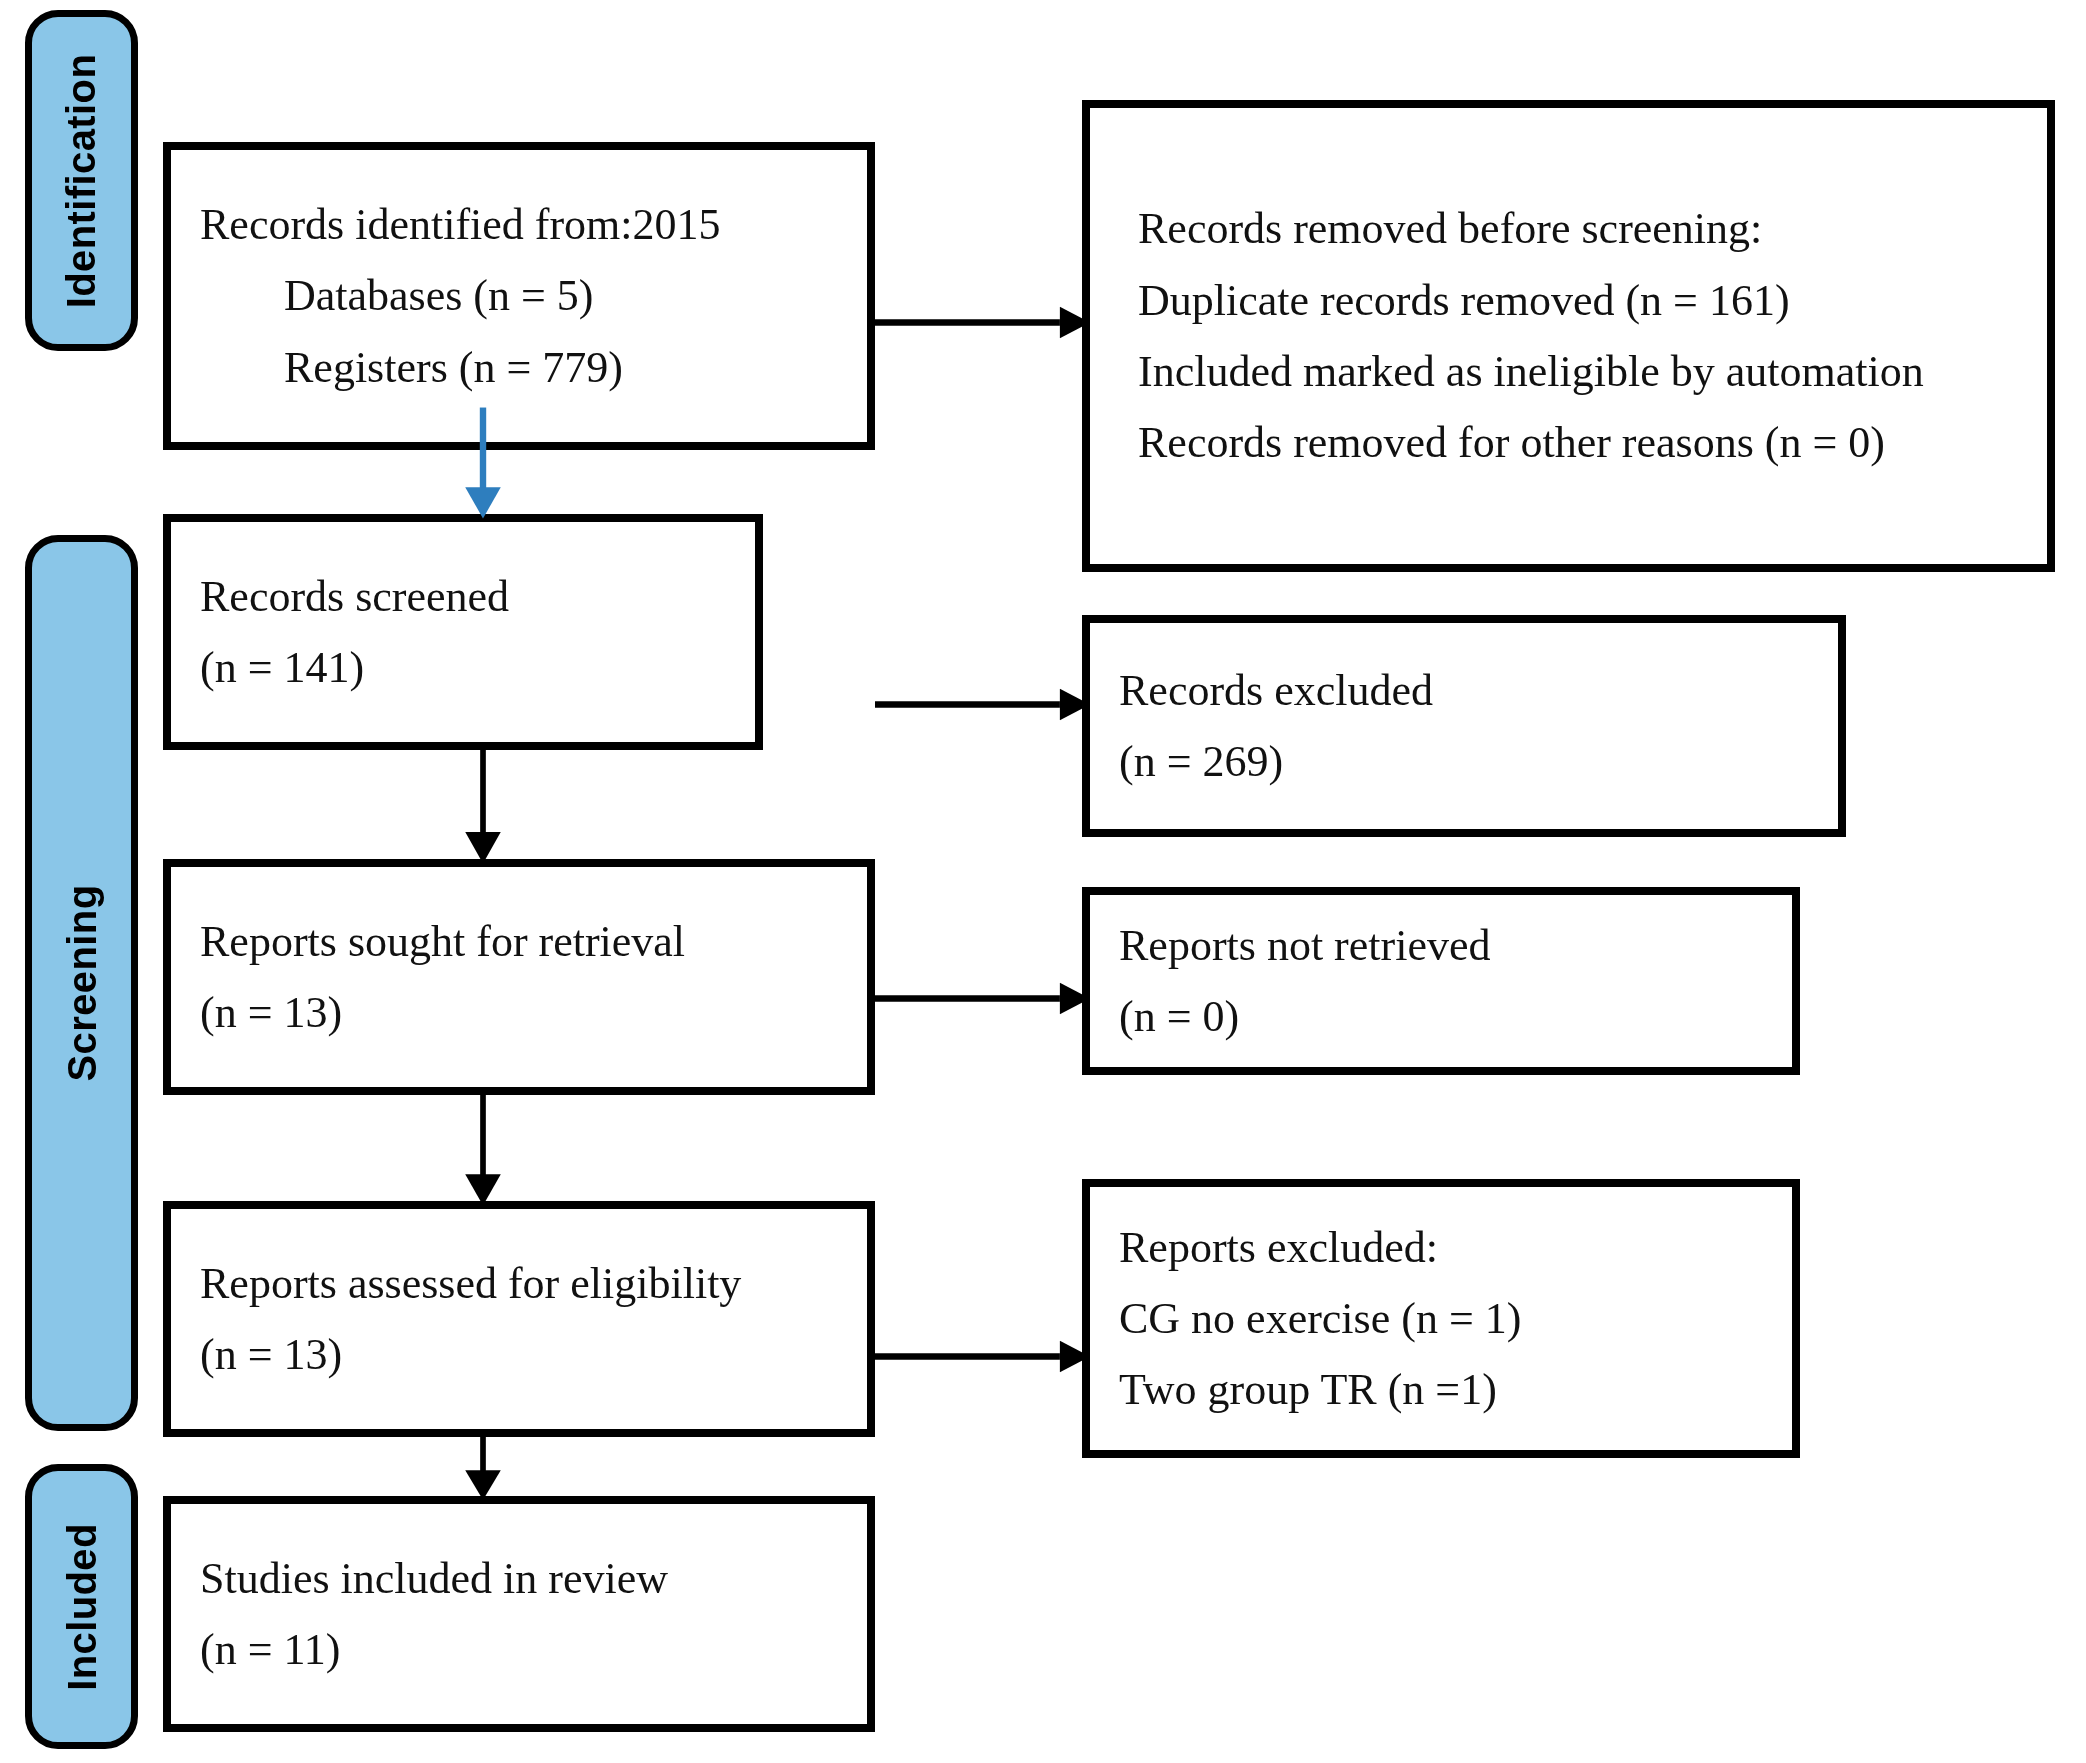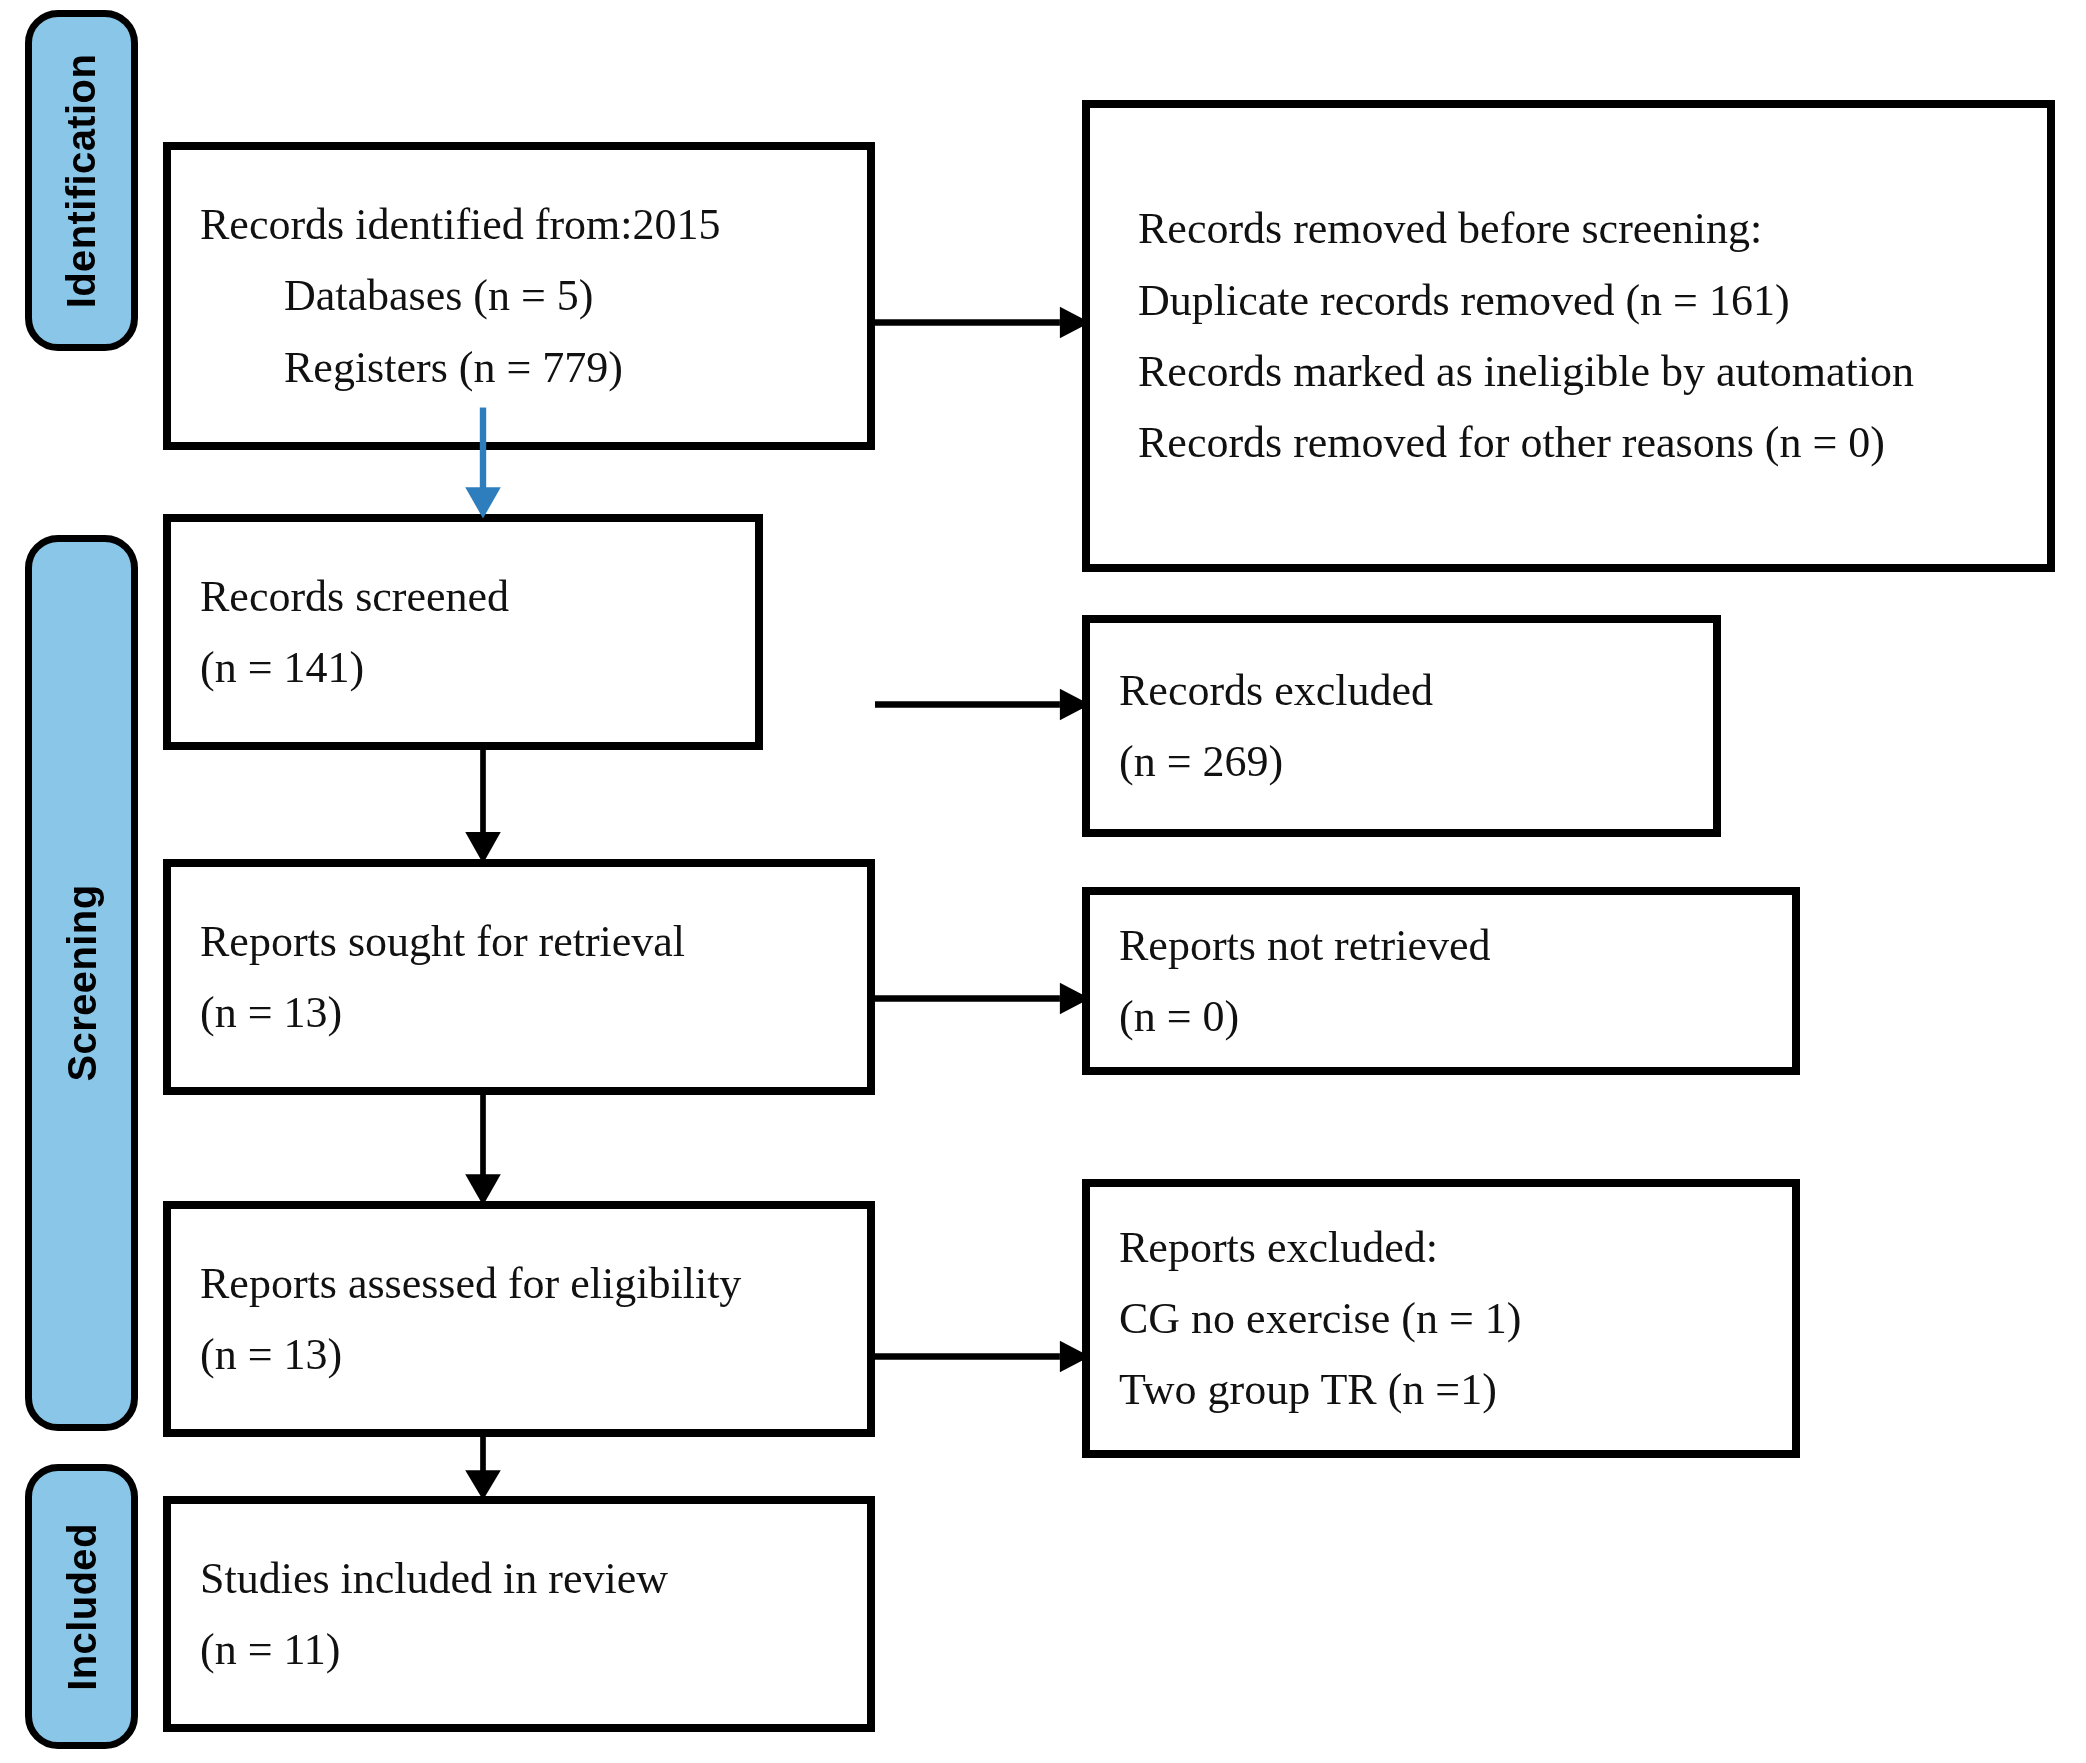--- a/index.html
+++ b/index.html
@@ -108,25 +108,25 @@
   </div>
 
   <div class="flow-box" style="left:163px; top:1496px; width:712px; height:236px;">
     <div class="line">Studies included in review</div>
     <div class="line">(n = 11)</div>
   </div>
 
   <div class="flow-box" style="left:1082px; top:100px; width:973px; height:472px;padding-left:48px;">
     <div class="line">Records removed before screening:</div>
     <div class="line">Duplicate records removed (n = 161)</div>
-    <div class="line">Records marked as ineligible by automation</div>
+    <div class="line">Included marked as ineligible by automation</div>
     <div class="line">Records removed for other reasons (n = 0)</div>
   </div>
 
-  <div class="flow-box" style="left:1082px; top:615px; width:639px; height:222px;">
+  <div class="flow-box" style="left:1082px; top:615px; width:764px; height:222px;">
     <div class="line">Records excluded</div>
     <div class="line">(n = 269)</div>
   </div>
 
   <div class="flow-box" style="left:1082px; top:887px; width:718px; height:188px;">
     <div class="line">Reports not retrieved</div>
     <div class="line">(n = 0)</div>
   </div>
 
   <div class="flow-box" style="left:1082px; top:1179px; width:718px; height:279px;">

